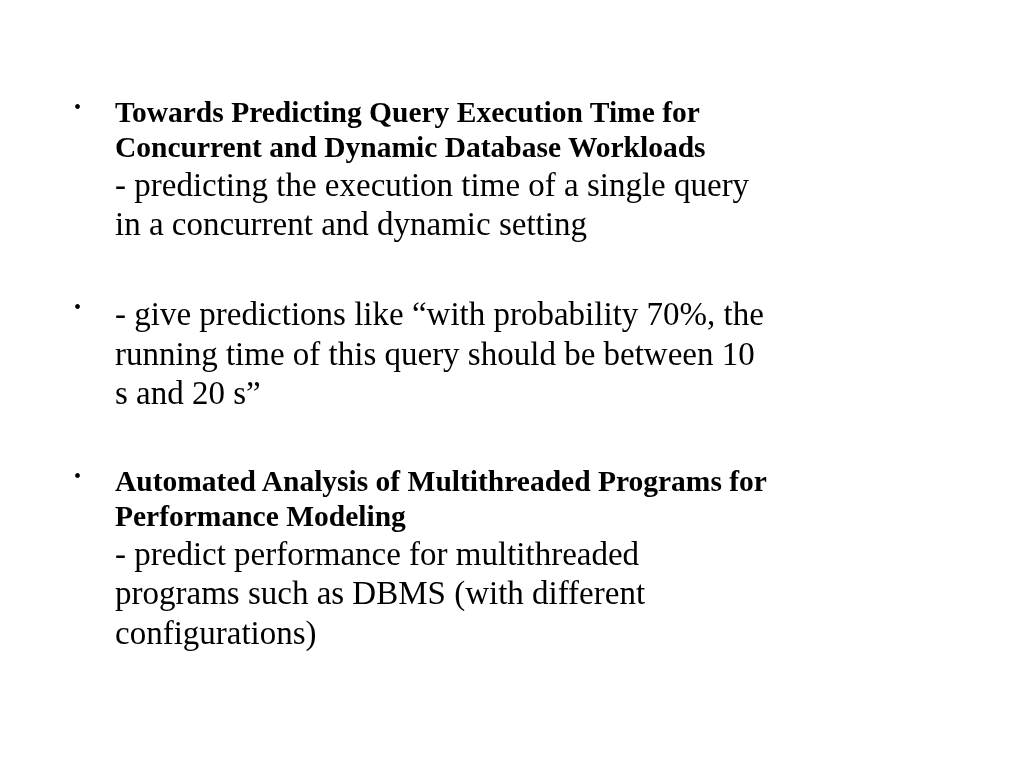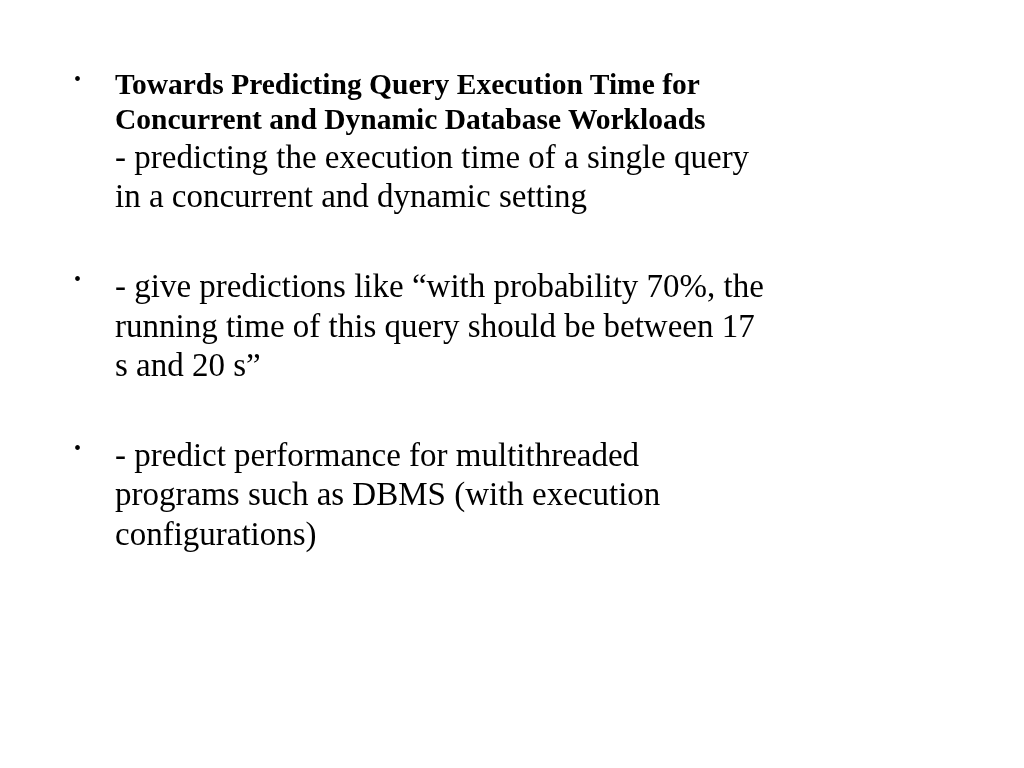--- a/index.html
+++ b/index.html
@@ -4,21 +4,21 @@
 <style>
   * { margin: 0; padding: 0; box-sizing: border-box; }
   html, body { width: 1024px; height: 768px; background: #ffffff; }
   body {
     font-family: "Times New Roman", Times, serif;
     color: #000000;
   }
   .slide {
     width: 828px;
     height: 768px;
-    padding: 67px 60px 40px 60px;
+    padding: 95px 60px 40px 60px;
     position: relative;
   }
   ul.outer {
     list-style: none;
   }
   ul.outer > li {
     position: relative;
     padding-left: 55px;
     margin-bottom: 50px;
   }
@@ -48,21 +48,22 @@
 
 <div class="slide">
   <ul class="outer">
 
     <li>
       <span class="heading">Towards Predicting Query Execution Time for Concurrent and Dynamic Database Workloads</span>
       <span class="detail">- predicting the execution time of a single query in a concurrent and dynamic setting</span>
     </li>
 
     <li>
-      <span class="detail">- give predictions like “with probability 70%, the running time of this query should be between 17 s and 20 s”</span>
+      <span class="detail">- give predictions like “with probability 70%, the running time of this query should be between 10 s and 20 s”</span>
     </li>
 
     <li>
-      <span class="detail">- predict performance for multithreaded programs such as DBMS (with execution configurations)</span>
+      <span class="heading">Automated Analysis of Multithreaded Programs for Performance Modeling</span>
+      <span class="detail">- predict performance for multithreaded programs such as DBMS (with different configurations)</span>
     </li>
 
   </ul>
 </div>
 
 </body></html>

